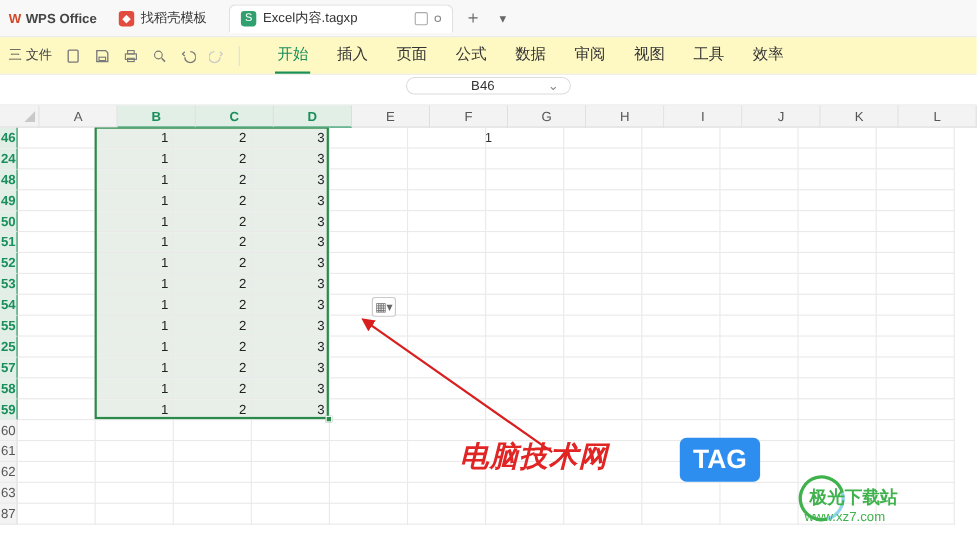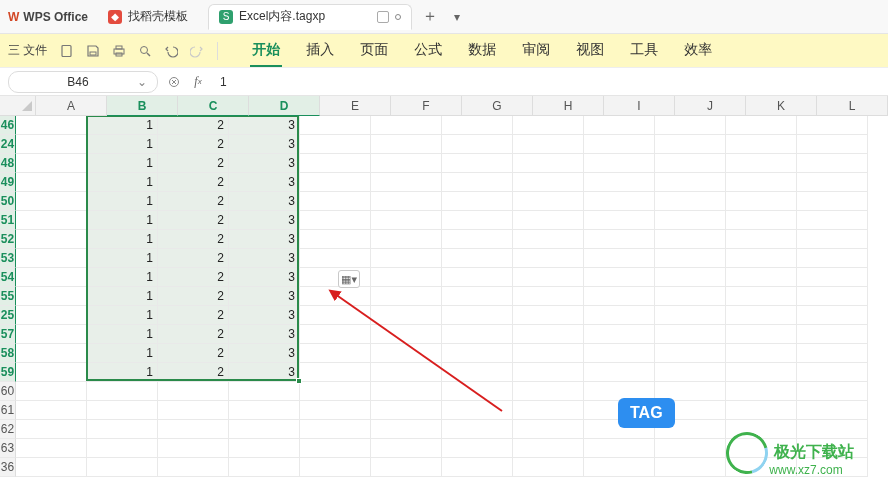--- a/index.html
+++ b/index.html
@@ -14,22 +14,22 @@
   .tab .pin { width: 12px; height: 12px; border: 1px solid #aaa; border-radius: 2px; }
   .tab .dot { width: 6px; height: 6px; border: 1px solid #888; border-radius: 50%; }
   .addtab { font-size: 16px; color: #666; padding: 0 6px; cursor: pointer; }
   .toolbar { display: flex; align-items: center; height: 34px; padding: 0 8px; background: #fef9c3; border-bottom: 1px solid #eee; gap: 12px; }
   .menu { display: flex; align-items: center; gap: 4px; cursor: pointer; color: #444; }
   .icongrp { display: flex; gap: 10px; align-items: center; color: #666; }
   .icn { width: 16px; height: 16px; display: inline-flex; align-items: center; justify-content: center; color: #666; cursor: pointer; }
   .vdiv { width: 1px; height: 18px; background: #ddd; }
   .ribtabs { display: flex; gap: 22px; margin-left: 20px; }
   .ribtab { font-size: 14px; color: #333; cursor: pointer; padding: 6px 2px; }
-  .ribtab.active { color: #1a8f5c; border-bottom: 2px solid #1a8f5c; font-weight: 700; }
-  .fxbar { display: flex; align-items: center; height: 28px; border-bottom: 1px solid #e5e5e5; padding: 2px 8px; gap: 8px; }
+  .ribtab.active { color: #1a8f5c; border-bottom: 2px solid #1a8f5c; font-weight: 400; }
+  .fxbar { display: flex; align-items: center; height: 28px; border-bottom: 1px solid #e5e5e5; padding: 2px 8px; gap: 8px; flex-direction: column; }
   .namebox { display:flex; align-items:center; justify-content:space-between; width: 150px; height: 22px; border: 1px solid #dcdcdc; border-radius: 10px; padding: 0 10px; background:#fff; }
   .namebox .val { font-size: 12px; color:#333; text-align:center; flex:1; }
   .fxicons { display:flex; gap:8px; align-items:center; color:#777; }
   .fxinput { flex:1; height: 22px; display:flex; align-items:center; padding:0 6px; color:#333; font-size:12px; }
   .gridwrap { display:flex; height: calc(501px - 34px - 34px - 28px); position: relative; }
   .selectall { width:36px; height:20px; display:flex; align-items:center; justify-content:flex-end; padding-right:3px; border-right:1px solid #ddd; border-bottom:1px solid #ddd; background:#f3f3f3; }
   .selectall svg { display:block; }
   .colhdrs { display:flex; height:20px; }
   .colhdr { width:71px; border-right:1px solid #ddd; border-bottom:1px solid #ddd; display:flex; align-items:center; justify-content:center; background:#f3f3f3; color:#555; font-size:12px; }
   .colhdr.sel { background:#e2efe6; color:#1a8f5c; font-weight:600; border-bottom:1px solid #1a8f5c; }
@@ -40,22 +40,22 @@
   .cells { position:relative; }
   .row { display:flex; }
   .cell { width:71px; height:19px; border-right:1px solid #e9e9e9; border-bottom:1px solid #e9e9e9; display:flex; align-items:center; justify-content:flex-end; padding-right:4px; font-size:12px; color:#222; }
   .cell.selbg { background:#e8efe9; }
   .selection-box { position:absolute; border:2px solid #2a8a4a; pointer-events:none; }
   .fillhandle { position:absolute; width:6px; height:6px; background:#2a8a4a; border:1px solid #fff; pointer-events:none; }
   .floatbtn { position:absolute; top: 270px; left: 338px; width:22px; height:18px; border:1px solid #c9c9c9; border-radius:3px; background:#fff; display:flex; align-items:center; justify-content:center; font-size:11px; color:#666; }
   .watermark1 { position:absolute; left:418px; top:398px; }
   .watermark1 .r { font-size:26px; font-weight:900; color:#e12424; font-style:italic; letter-spacing:1px; }
   .watermark1 .b { font-size:15px; color:#2d8ef0; font-weight:600; letter-spacing:1px; }
-  .tagbox { position:absolute; left:618px; top:398px; background:#2d8ef0; color:#fff; font-size:16px; font-weight:800; padding:6px 12px; border-radius:6px; }
-  .watermark2 { position:absolute; left:738px; top:442px; text-align:center; }
+  .tagbox { position:absolute; left:618px; top:398px; background:#2d8ef0; color:#fff; font-size:24px; font-weight:800; padding:6px 12px; border-radius:6px; }
+  .watermark2 { position:absolute; left:700px; top:442px; text-align:center; }
   .watermark2 .g { font-size:16px; color:#3fb24d; font-weight:700; }
   .watermark2 .u { font-size:12px; color:#3fb24d; }
   .wmcircle { position:absolute; left:726px; top:432px; width:42px; height:42px; border:3px solid #3fb24d; border-right-color:#8fd3f0; border-radius:50%; transform:rotate(30deg); }
   .arrow { position:absolute; left:327px; top:286px; pointer-events:none; }
 </style>
 </head>
 <body>
 
 <div class="titlebar">
   <div class="app-logo">
@@ -185,21 +185,21 @@
           <div class="rowhdr sel">54</div>
           <div class="rowhdr sel">55</div>
           <div class="rowhdr sel">25</div>
           <div class="rowhdr sel">57</div>
           <div class="rowhdr sel">58</div>
           <div class="rowhdr sel">59</div>
           <div class="rowhdr">60</div>
           <div class="rowhdr">61</div>
           <div class="rowhdr">62</div>
           <div class="rowhdr">63</div>
-          <div class="rowhdr">36</div>
+          <div class="rowhdr">87</div>
         </div>
       <div class="cells" id="cells">
           <div class="row">
             <div class="cell"></div>
             <div class="cell selbg">1</div>
             <div class="cell selbg">2</div>
             <div class="cell selbg">3</div>
             <div class="cell"></div>
             <div class="cell"></div>
             <div class="cell"></div>
@@ -473,19 +473,20 @@
 <svg class="arrow" width="190" height="140">
   <defs>
       <marker id="ah" markerWidth="10" markerHeight="10" refX="2" refY="3" orient="auto">
         <path d="M0,0 L6,3 L0,6 Z" fill="#d81e1e"></path>
       </marker>
     </defs>
   <line x1="175" y1="125" x2="8" y2="8" stroke="#d81e1e" stroke-width="2" marker-end="url(#ah)"></line>
 </svg>
 
 <div class="watermark1">
+  <div class="r">电脑技术网</div>
 </div>
 <div class="tagbox">TAG</div>
 <div class="wmcircle"></div>
 <div class="watermark2">
   <div class="g" style="margin-left:36px;">极光下载站</div>
   <div class="u" style="margin-left:20px;">www.xz7.com</div>
 </div>
 
 </body></html>

